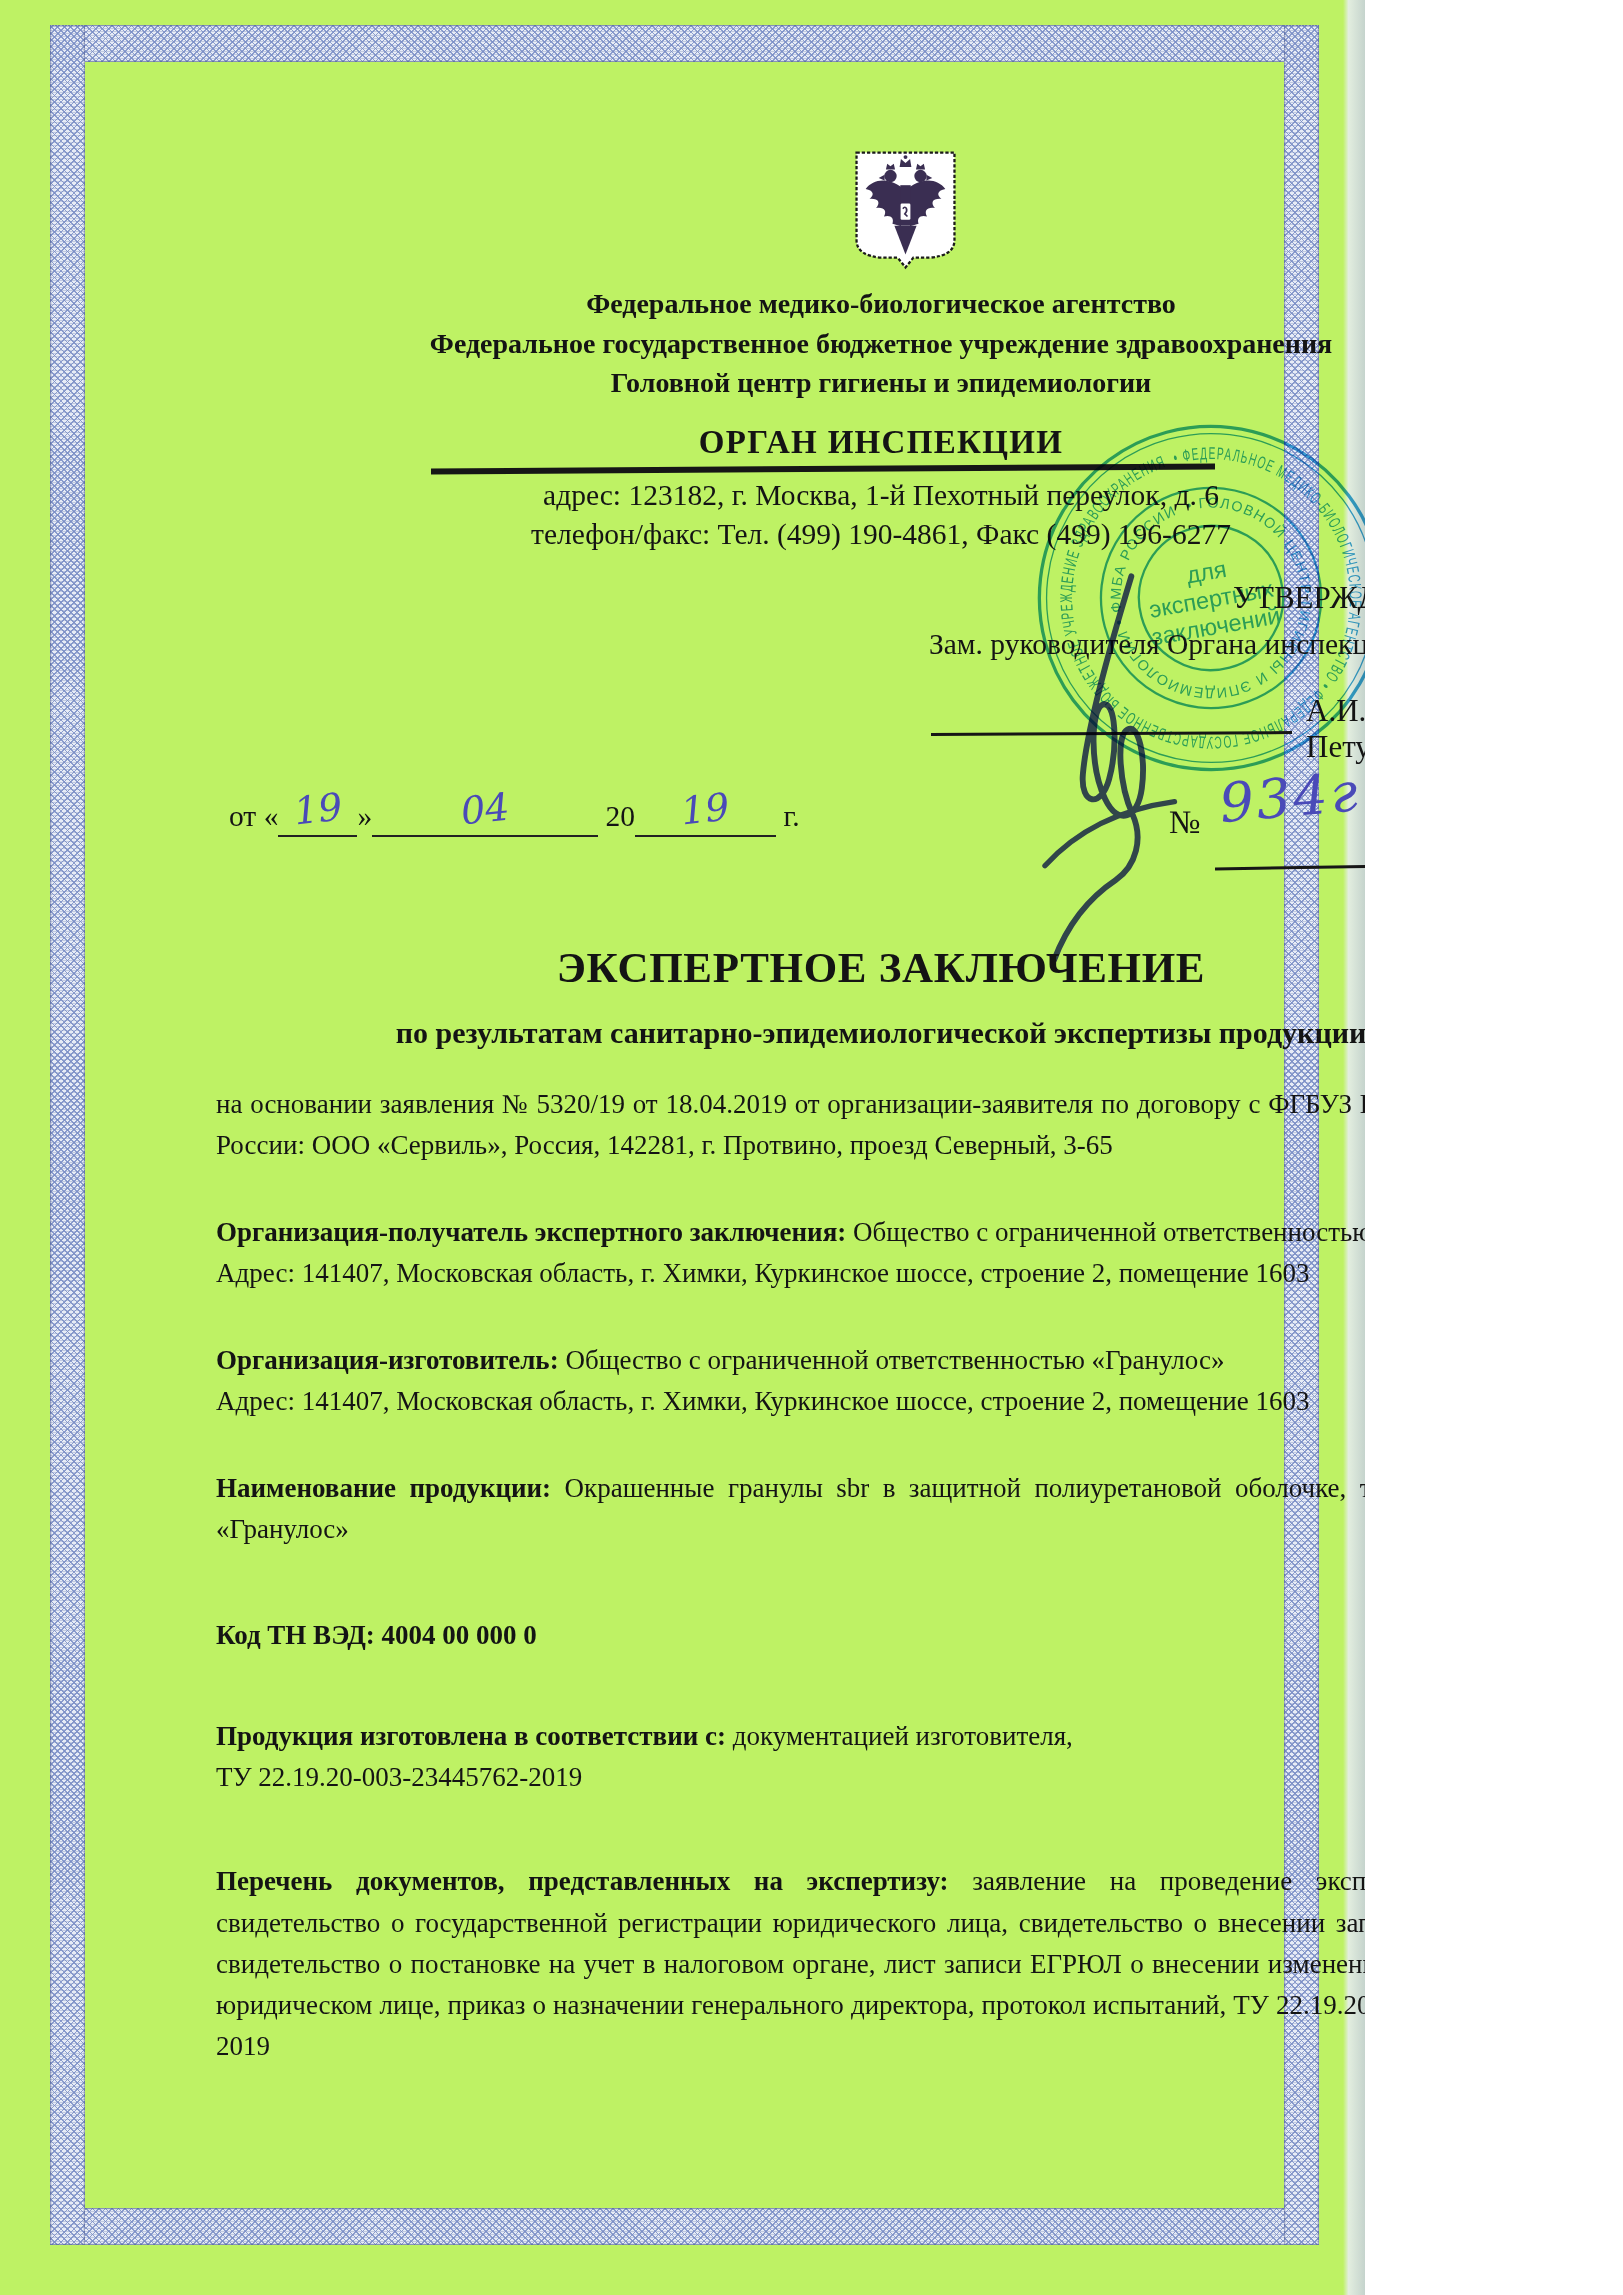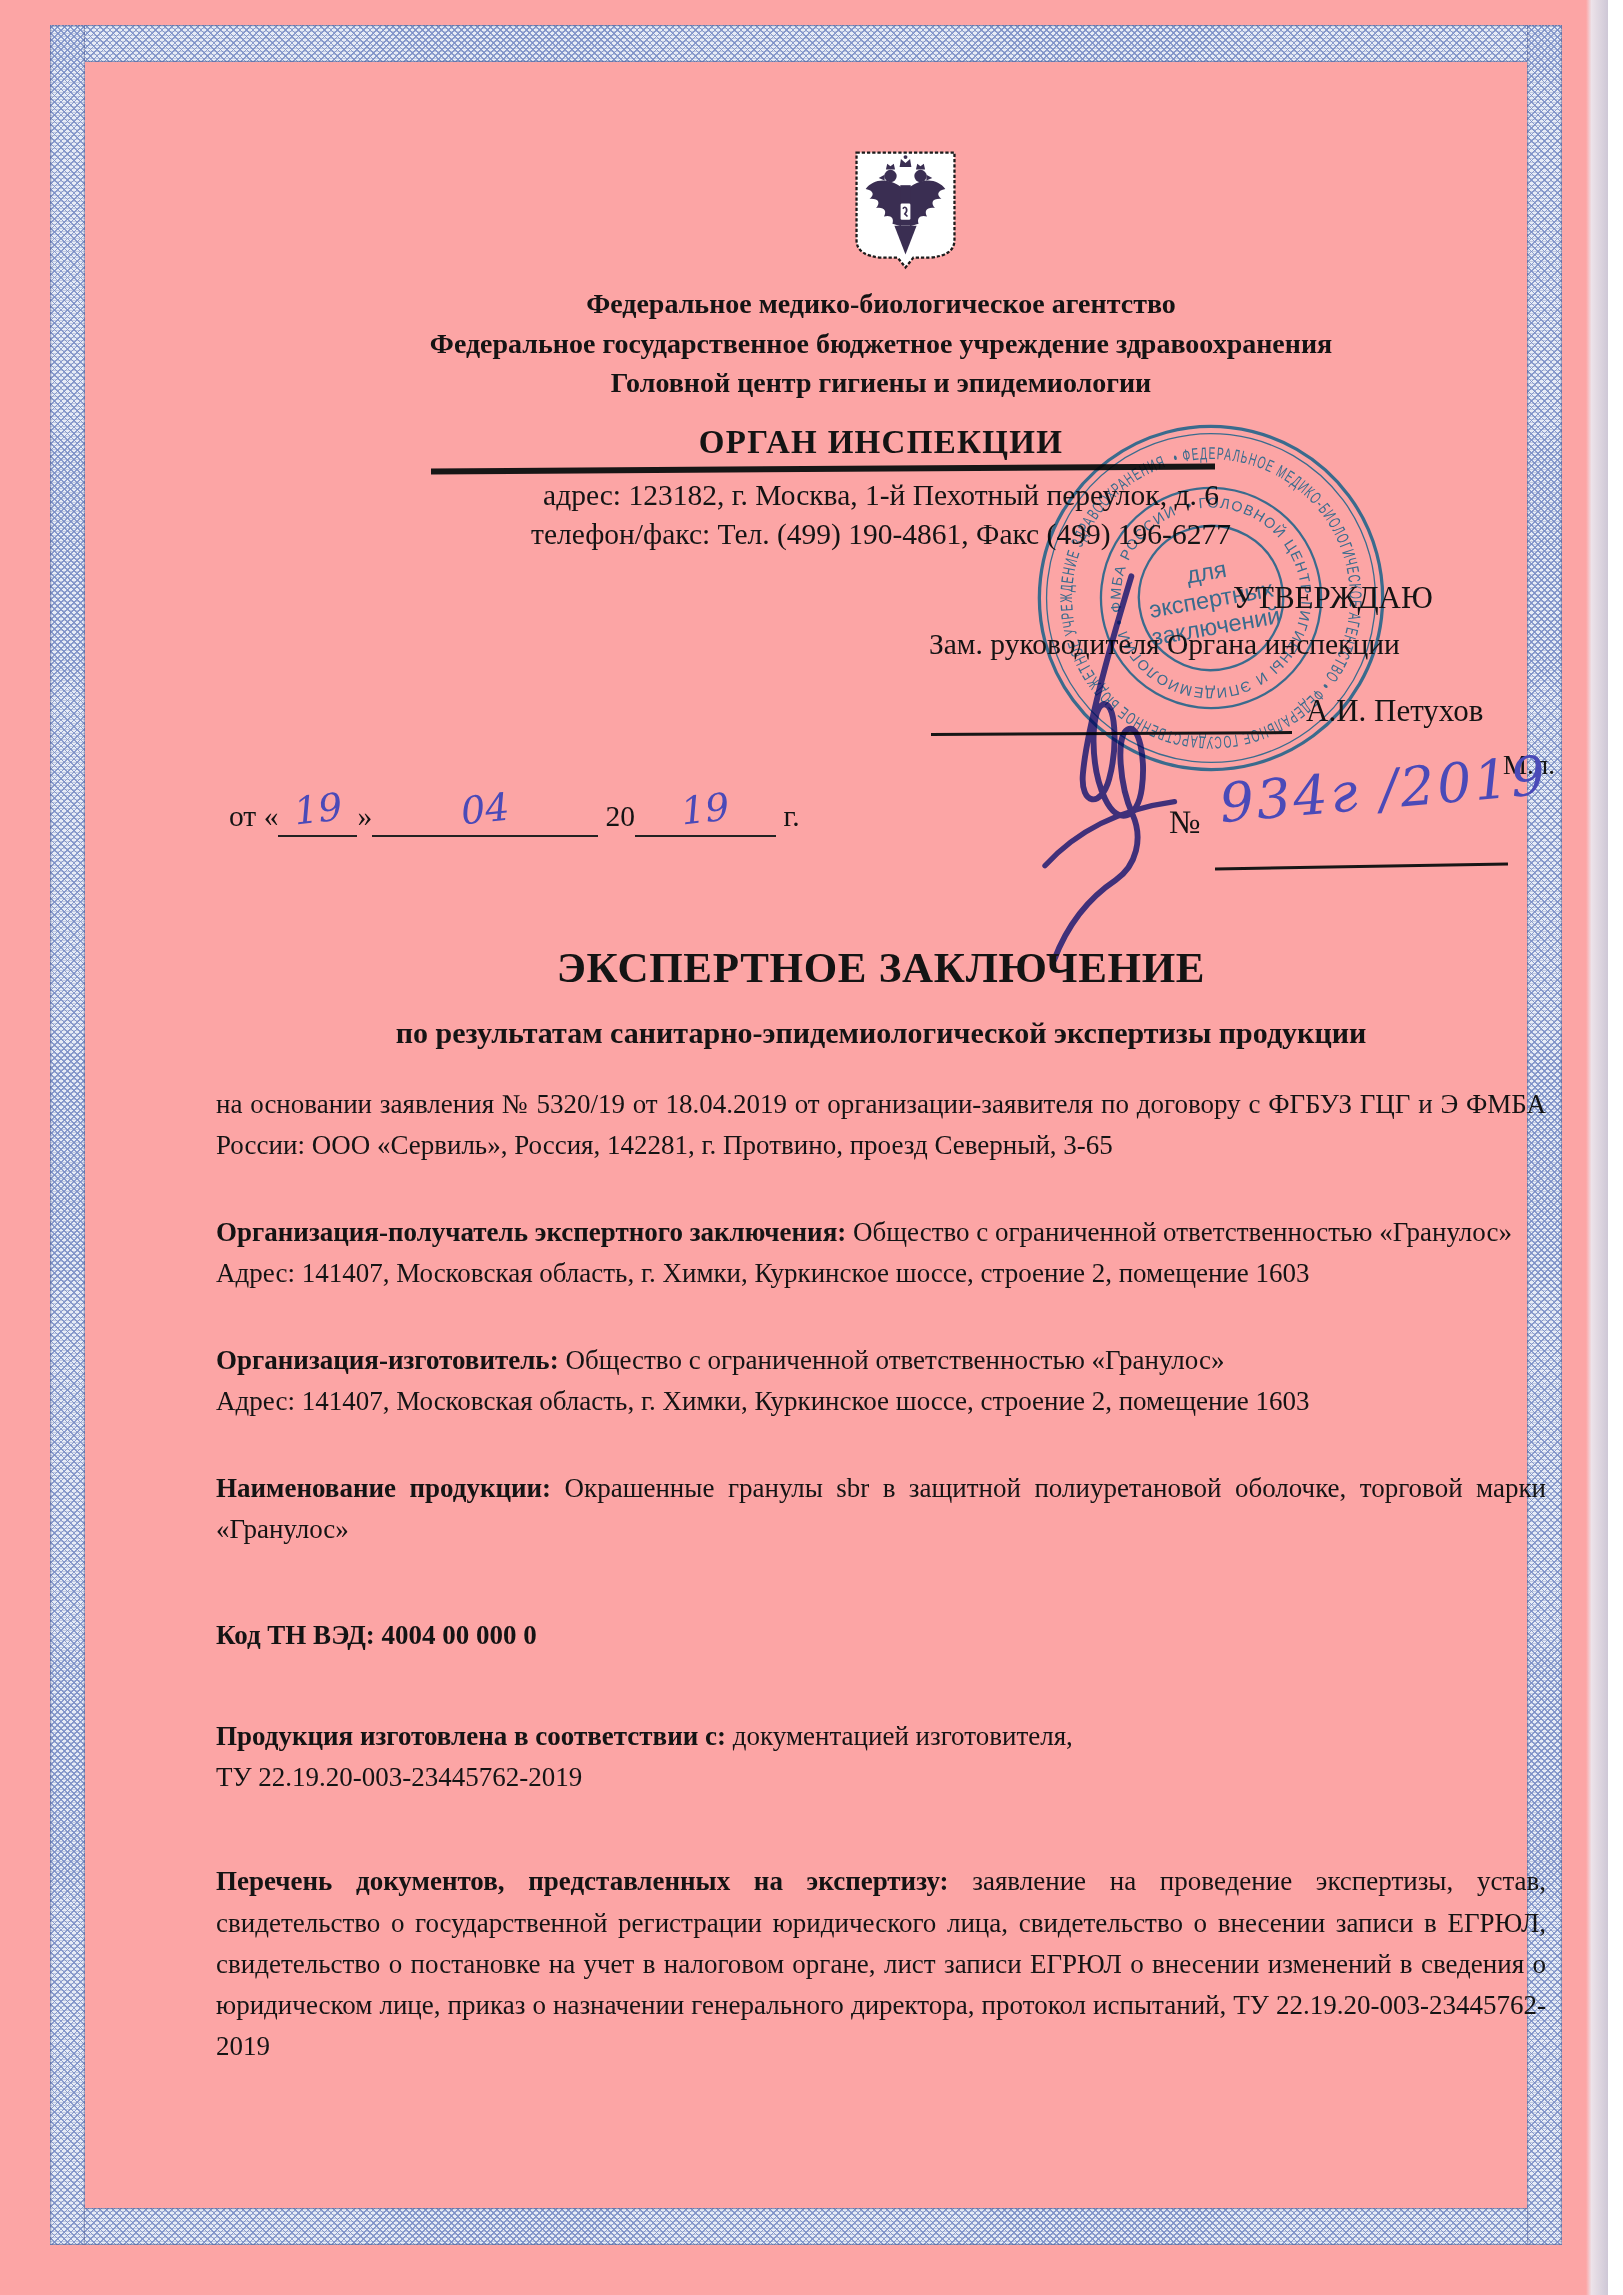--- a/index.html
+++ b/index.html
@@ -1,16 +1,16 @@
 <!DOCTYPE html>
 <html style="font-size:10.5px"><head>
 <meta charset="utf-8">
 <style>
   html,body{margin:0;padding:0;background:#ffffff;}
-  .page{position:relative;width:1608px;height:2295px;background:#fca5a5;overflow:hidden;
+  .page{position:relative;width:1365px;height:2295px;background:#bef264;overflow:hidden;
         font-family:"Liberation Serif","DejaVu Serif",serif;color:#141414;}
   
   .band{position:absolute;background-color:#e7ecf6;
     background-image:
       repeating-linear-gradient(45deg, rgba(122,142,198,.85) 0 1.2px, transparent 1.2px 4.6px),
       repeating-linear-gradient(-45deg, rgba(122,142,198,.85) 0 1.2px, transparent 1.2px 4.6px),
       repeating-linear-gradient(0deg, rgba(88,108,168,.28) 0 1px, transparent 1px 3.3px);
     box-shadow: inset 0 0 0 1.3px rgba(66,82,138,.45);}
   .band-top{left:50px;right:46px;top:25px;height:37px;}
   .band-bottom{left:50px;right:46px;bottom:50px;height:37px;}

